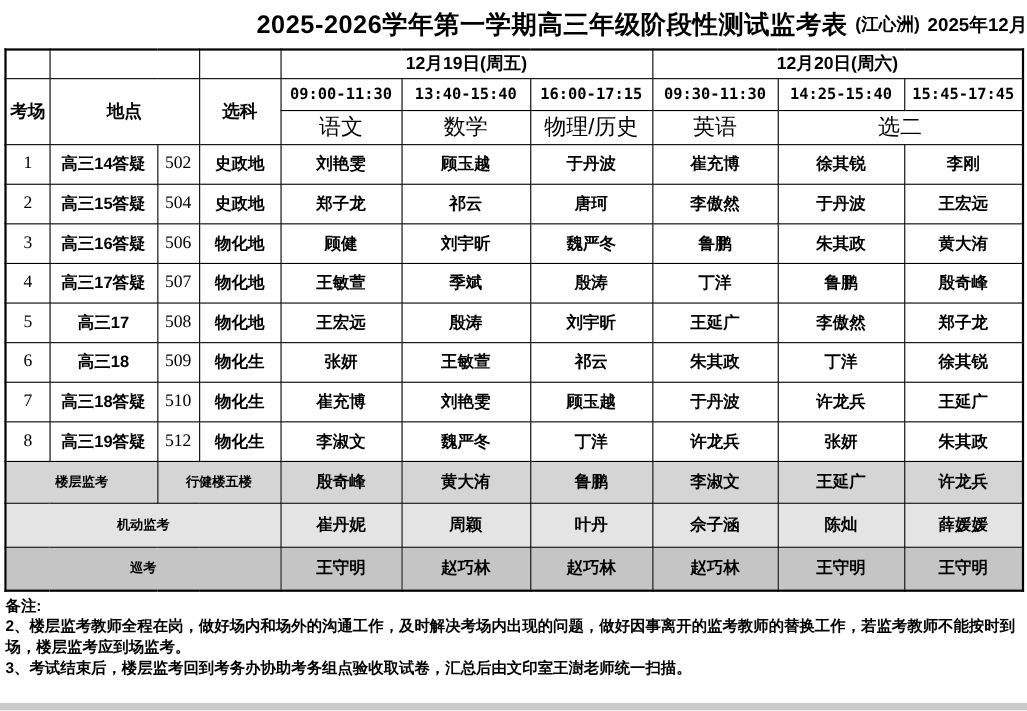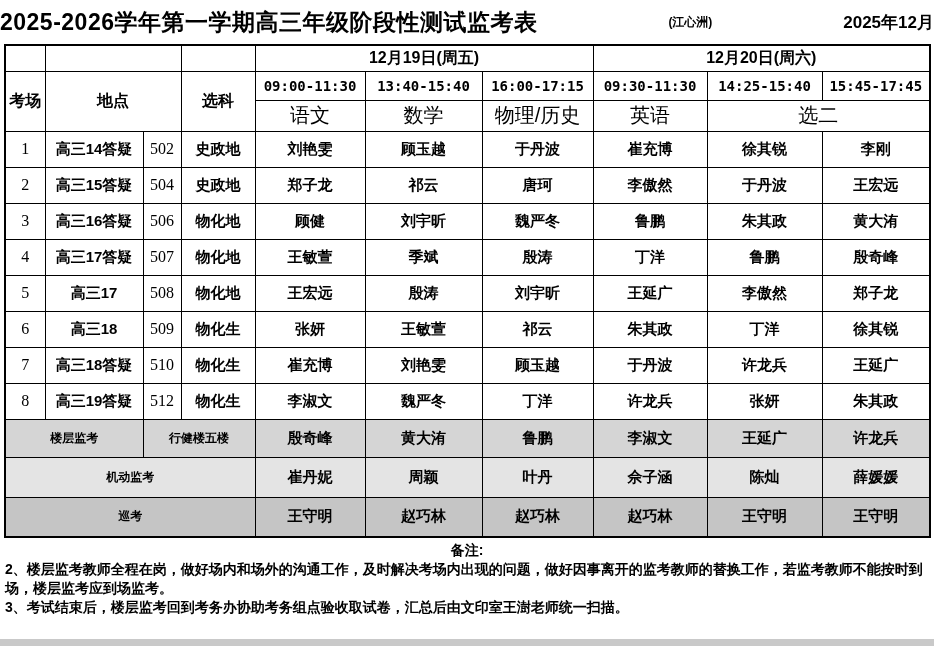--- a/index.html
+++ b/index.html
@@ -2,25 +2,25 @@
 <html style="--floor-bg: #d5d5d5; --mobile-bg: #e4e4e4; --patrol-bg: #c5c5c5; --strip-bg: #c9c9c9;"><head>
 <meta charset="utf-8">
 <style>
   html,body{margin:0;padding:0;}
   body{
     width:934px;height:646px;background:#ffffff;position:relative;
     font-family:"Liberation Sans",sans-serif;color:#000;overflow:hidden;
   }
   
   .title-row{
-    height:44px;display:flex;align-items:center;justify-content:space-between;
+    height:44px;display:flex;align-items:center;justify-content:flex-end;
     gap:7px;white-space:nowrap;border-radius:18px;
   }
   .t-main{font-size:23px;font-weight:bold;letter-spacing:0.5px;}
-  .t-suffix{font-size:12px;font-weight:bold;}
+  .t-suffix{font-size:16px;font-weight:bold;}
   .t-date{font-size:17px;font-weight:bold;}
   
   table.sched{
     border-collapse:collapse;table-layout:fixed;
     margin-left:4px;border:2px solid #000;
   }
   table.sched td{
     border:1px solid #000;text-align:center;vertical-align:middle;
     overflow:hidden;white-space:nowrap;padding:0;
   }
@@ -37,21 +37,21 @@
   td.subjhdr{font-size:20px;font-weight:normal;}
   td.num{font-size:16px;font-family:"Liberation Serif",serif;}
   td.loc{font-size:15px;font-weight:bold;}
   td.subj{font-size:15px;font-weight:bold;}
   td.name{font-size:15px;font-weight:bold;font-family:"DejaVu Serif",serif;}
   td.speclabel{font-size:12px;font-weight:bold;}
   
   .notes{
     padding:3px 5px 0 5px;font-weight:bold;font-size:14px;line-height:19px;
   }
-  .notes-h{font-size:14px;text-align:center;}
+  .notes-h{font-size:14px;}
   
   .bottom-edge{
     position:absolute;left:0;bottom:0;width:934px;height:7px;
     background:var(--strip-bg,#c9c9c9);
   }
 </style>
 </head>
 <body>
 
 <div class="title-row">

